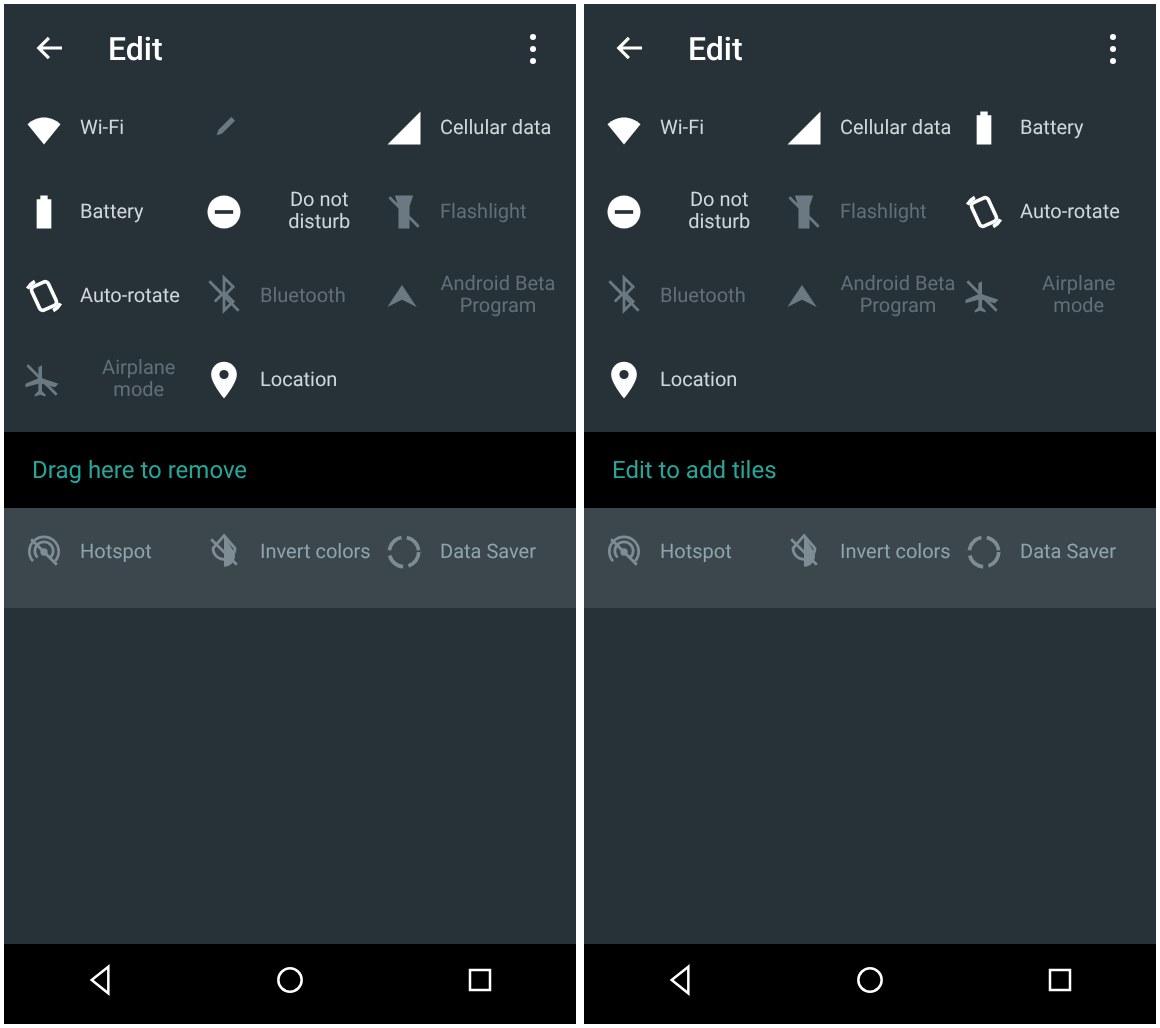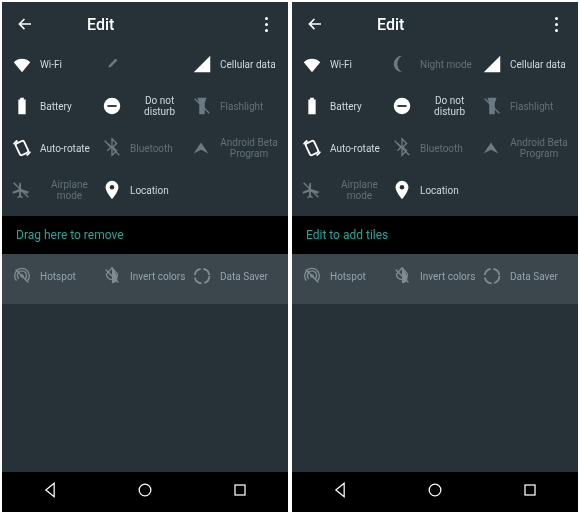--- a/index.html
+++ b/index.html
@@ -1,19 +1,19 @@
 <!DOCTYPE html>
 <html><head>
 <meta charset="utf-8">
 <style>
   * { box-sizing: border-box; margin: 0; padding: 0; }
   body { background: #fff; font-family: Roboto, Arial, sans-serif; width: 580px; height: 514px; overflow: hidden; }
   .wrap { display: flex; gap: 4px; padding: 2px; }
   .phone { width: 286px; height: 510px; background: #263238; display: flex; flex-direction: column; position: relative; }
-  .header { display: flex; align-items: center; height: 44px; padding: 0 14px; gap: 33px; }
+  .header { display: flex; align-items: center; height: 44px; padding: 0 14px; }
   .back { width: 18px; height: 18px; display:flex; align-items:center; justify-content:center; }
   .title { color: #fff; font-size: 16px; font-weight: 500; margin-left: 20px; flex: 1; }
   .menu { width: 16px; display: flex; flex-direction: column; align-items: center; gap: 3px; }
   .menu span { width: 3px; height: 3px; background: #fff; border-radius: 50%; display:block; }
   .grid { flex: 0 0 auto; padding: 6px 8px 14px; display: grid; grid-template-columns: repeat(3, 1fr); row-gap: 18px; }
   .tile { display: flex; flex-direction: row; align-items: center; justify-content: flex-start; gap: 6px; }
   .ticon { width: 24px; height: 24px; display:flex; align-items:center; justify-content:center; }
   .ticon svg { width: 22px; height: 22px; }
   .tlabel { color: #cfd8dc; font-size: 10px; text-align: center; }
   .tlabel.dim { color: #617078; }
@@ -261,28 +261,20 @@
         <div class="tile">
           <div class="ticon">
             <svg viewBox="0 0 24 24" class="" style="color:#fff">
               <use href="#i-wifi"></use>
             </svg>
           </div>
       <div class="tlabel ">Wi-Fi</div>
         </div>
         <div class="tile">
           <div class="ticon">
-            <svg viewBox="0 0 24 24" class="" style="color:#6b7a82">
-              <use href="#i-nightmode"></use>
-            </svg>
-          </div>
-      <div class="tlabel dim">Night mode</div>
-        </div>
-        <div class="tile">
-          <div class="ticon">
             <svg viewBox="0 0 24 24" class="" style="color:#fff">
               <use href="#i-cellular"></use>
             </svg>
           </div>
       <div class="tlabel ">Cellular data</div>
         </div>
         <div class="tile">
           <div class="ticon">
             <svg viewBox="0 0 24 24" class="" style="color:#fff">
               <use href="#i-battery"></use>

